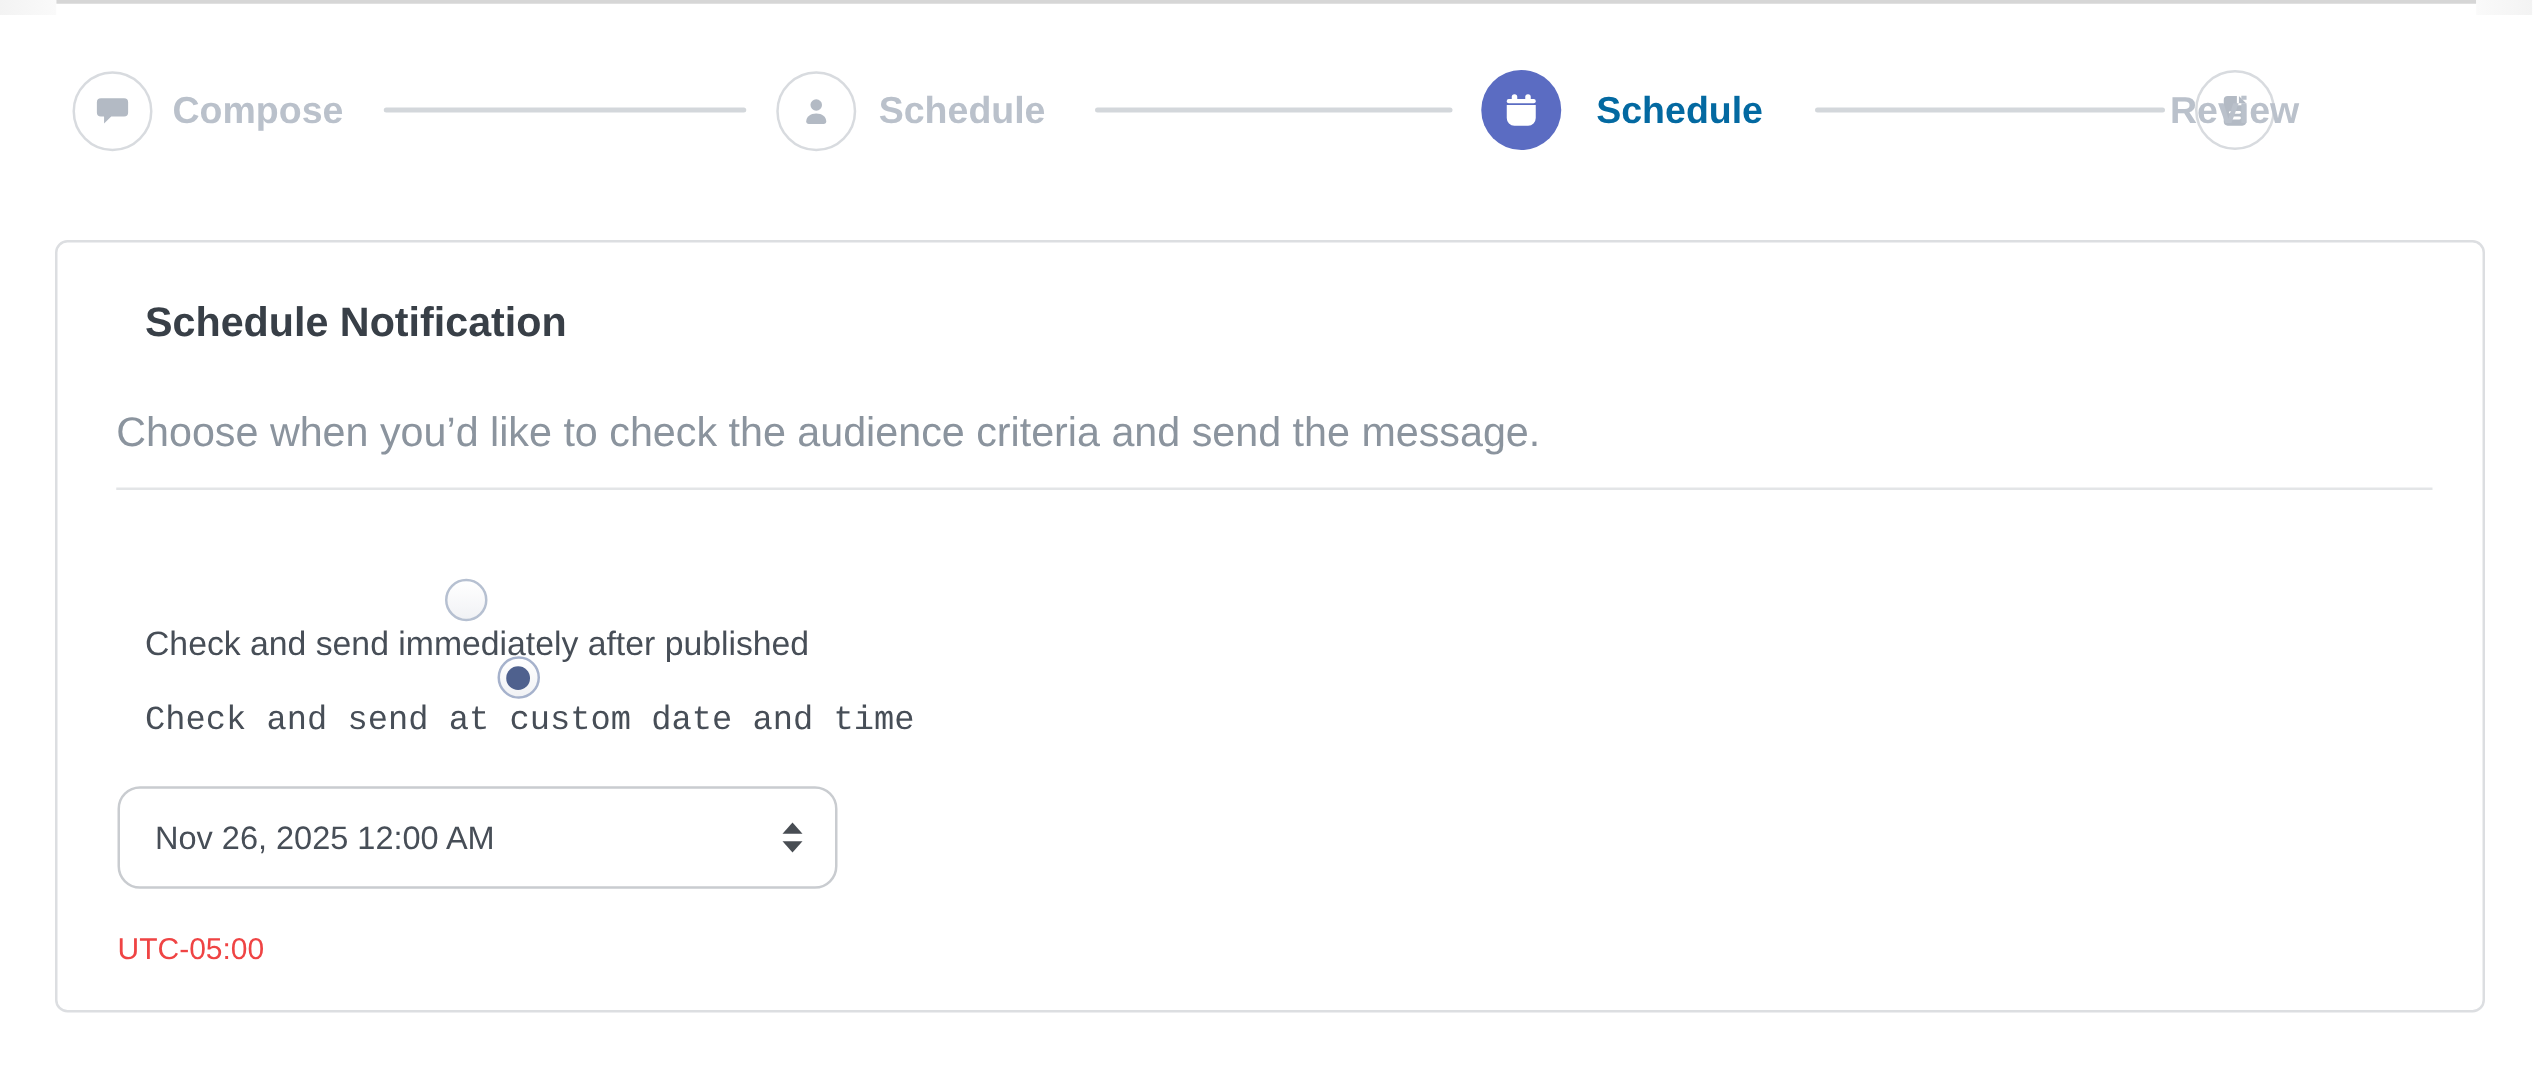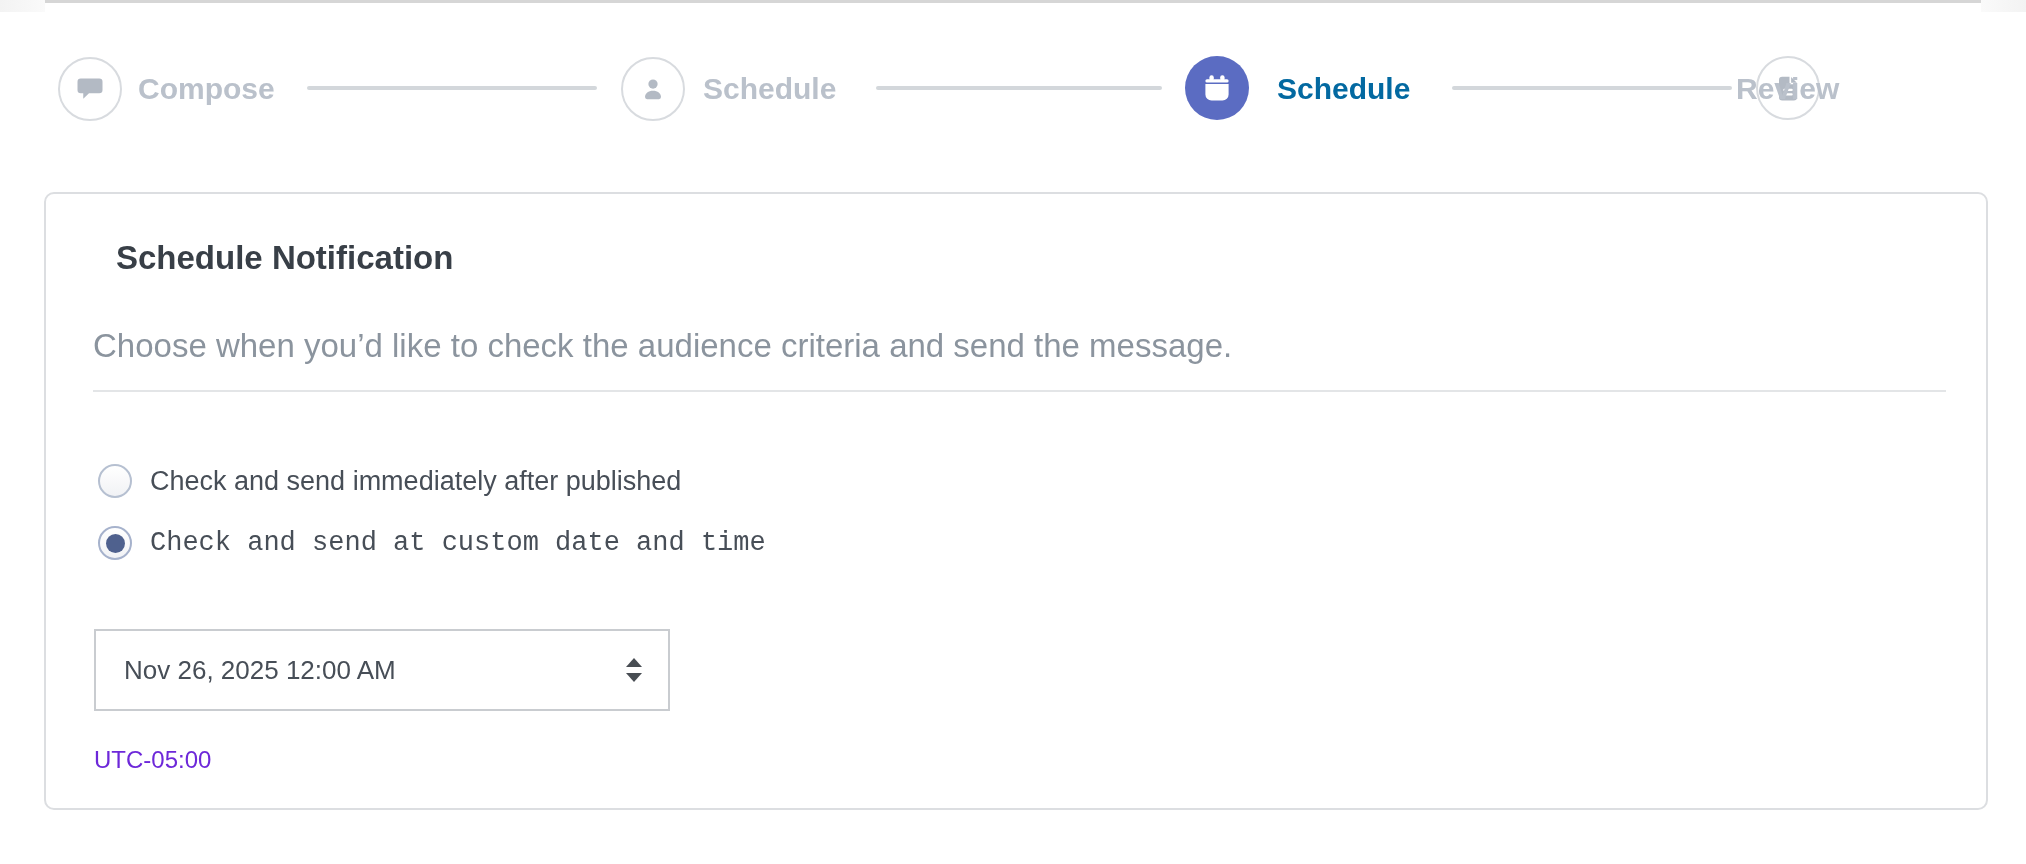--- a/index.html
+++ b/index.html
@@ -58,20 +58,21 @@
     position: absolute; left: 47px; top: 134px;
     font-size: 33px; line-height: 36px; color: #8b949e;
   }
   .card-divider {
     position: absolute; left: 47px; top: 196px; width: 1853px; height: 2px;
     background: #e3e5e7;
   }
   .radio-row {
     position: absolute; left: 52px; display: flex; align-items: center;
     cursor: pointer;
+    flex-direction: column;
   }
   .radio-row.first  { top: 269px; }
   .radio-row.second { top: 331px; font-family: Liberation Mono, monospace; }
   .radio-circle {
     width: 34px; height: 34px; border-radius: 50%;
     background: linear-gradient(#ffffff, #f1f2f5);
     border: 2.5px solid #b6c0d1;
     flex: 0 0 auto;
     display: flex; align-items: center; justify-content: center;
   }
@@ -79,21 +80,21 @@
   .radio-circle.selected::after {
     content: ''; width: 19px; height: 19px; border-radius: 50%;
     background: #4f618e;
   }
   .radio-text {
     margin-left: 18px; font-size: 27px; line-height: 36px; color: #474e57;
     white-space: nowrap;
   }
   .dt-select {
     position: absolute; left: 48px; top: 435px; width: 576px; height: 82px;
-    background: #ffffff; border: 2px solid #c9ccd0; border-radius: 0;
+    background: #ffffff; border: 2px solid #c9ccd0; border-radius: 18px;
     display: flex; align-items: center; cursor: pointer;
   }
   .dt-value {
     margin-left: 28px; font-size: 26px; color: #474e57; white-space: nowrap;
   }
   .dt-arrows {
     margin-left: auto; margin-right: 26px;
     display: flex; flex-direction: column; align-items: center; gap: 6px;
   }
   .dt-arrows .tri-up {
@@ -101,21 +102,21 @@
     border-left: 8px solid transparent; border-right: 8px solid transparent;
     border-bottom: 9px solid #484d53;
   }
   .dt-arrows .tri-down {
     width: 0; height: 0;
     border-left: 8px solid transparent; border-right: 8px solid transparent;
     border-top: 9px solid #484d53;
   }
   .tz-text {
     position: absolute; left: 48px; top: 550px;
-    font-size: 24px; line-height: 32px; color: #6d28d9;
+    font-size: 24px; line-height: 32px; color: #ef4444;
   }
 </style>
 </head>
 <body>
 
 <div class="page">
 
   <div class="top-line"></div>
   <div class="corner-shade left"></div>
   <div class="corner-shade right"></div>

